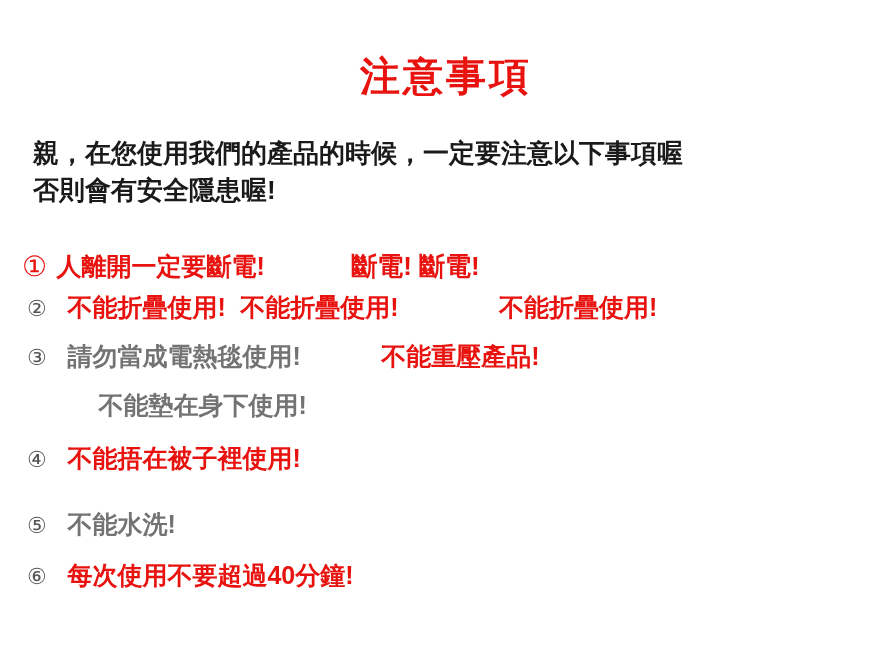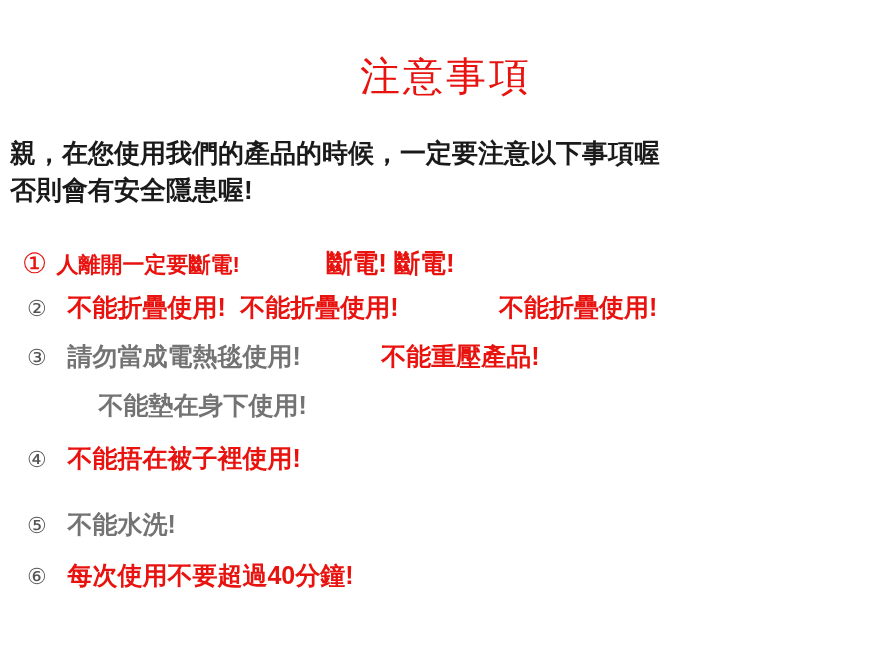--- a/index.html
+++ b/index.html
@@ -21,28 +21,28 @@
   }
   
   .title {
     position: absolute;
     top: 56px;
     left: 0;
     width: 892px;
     text-align: center;
     color: #e8130f;
     font-size: 40px;
-    font-weight: normal;
+    font-weight: bold;
     letter-spacing: 3px;
     line-height: 1;
   }
   
   .intro {
     position: absolute;
-    left: 10px;
+    left: 33px;
     top: 135px;
     width: 850px;
     color: #1a1a1a;
     font-size: 26px;
     font-weight: bold;
     line-height: 1.42;
     letter-spacing: 0px;
   }
   .intro .line2 {
     display: block;
@@ -84,21 +84,21 @@
     font-size: 25px;
     font-weight: bold;
     line-height: 1;
   }
   .txt.red { color: #e8130f; }
   .txt.black { color: #737373; }
 
   
   .item-1 { height: 44px; }
   .item-1 .num { font-size: 28px; position: relative; top: 1px; }
-  .item-1 .t1 { font-size: 22px; margin-top: 6px; }
+  .item-1 .t1 { font-size: 25px; margin-top: 6px; }
   .item-1 .t2 { margin-left: 62px; font-size: 26px; padding-left: 20px; }
 
   .item-2 { height: 46px; }
   .item-2 .num { padding-left: 5px; }
   .item-2 .t1 { margin-left: 6px; }
   .item-2 .t2 { margin-left: 10px; }
   .item-2 .t3 { margin-left: 96px; }
 
   .item-3 { height: 46px; }
   .item-3 .num { padding-left: 5px; }

